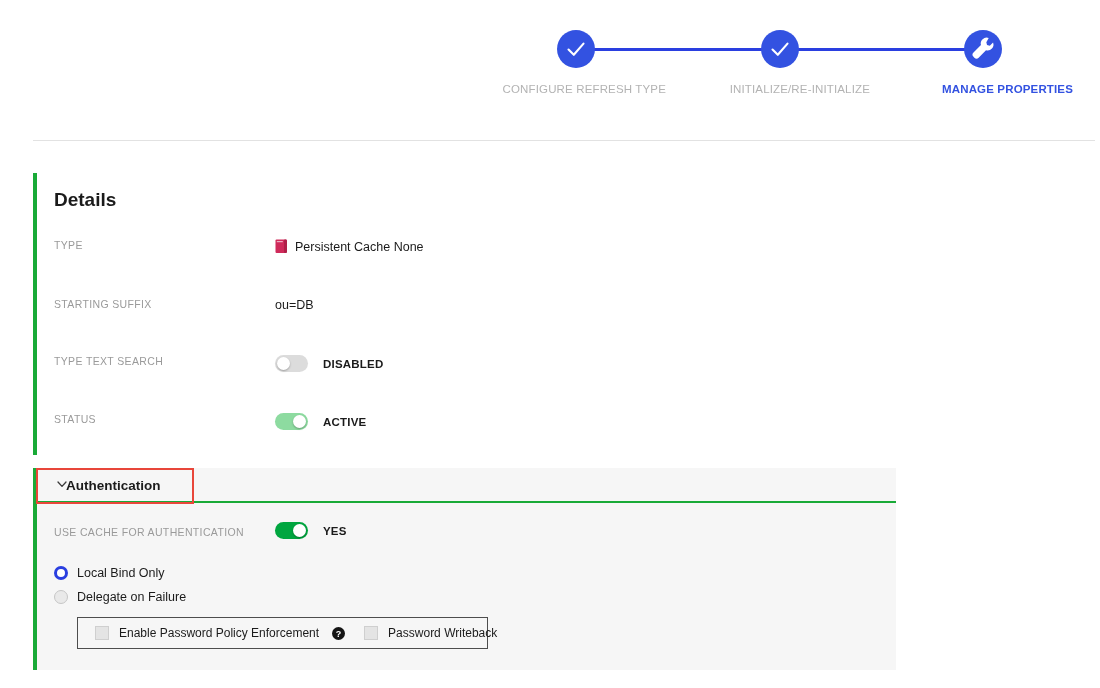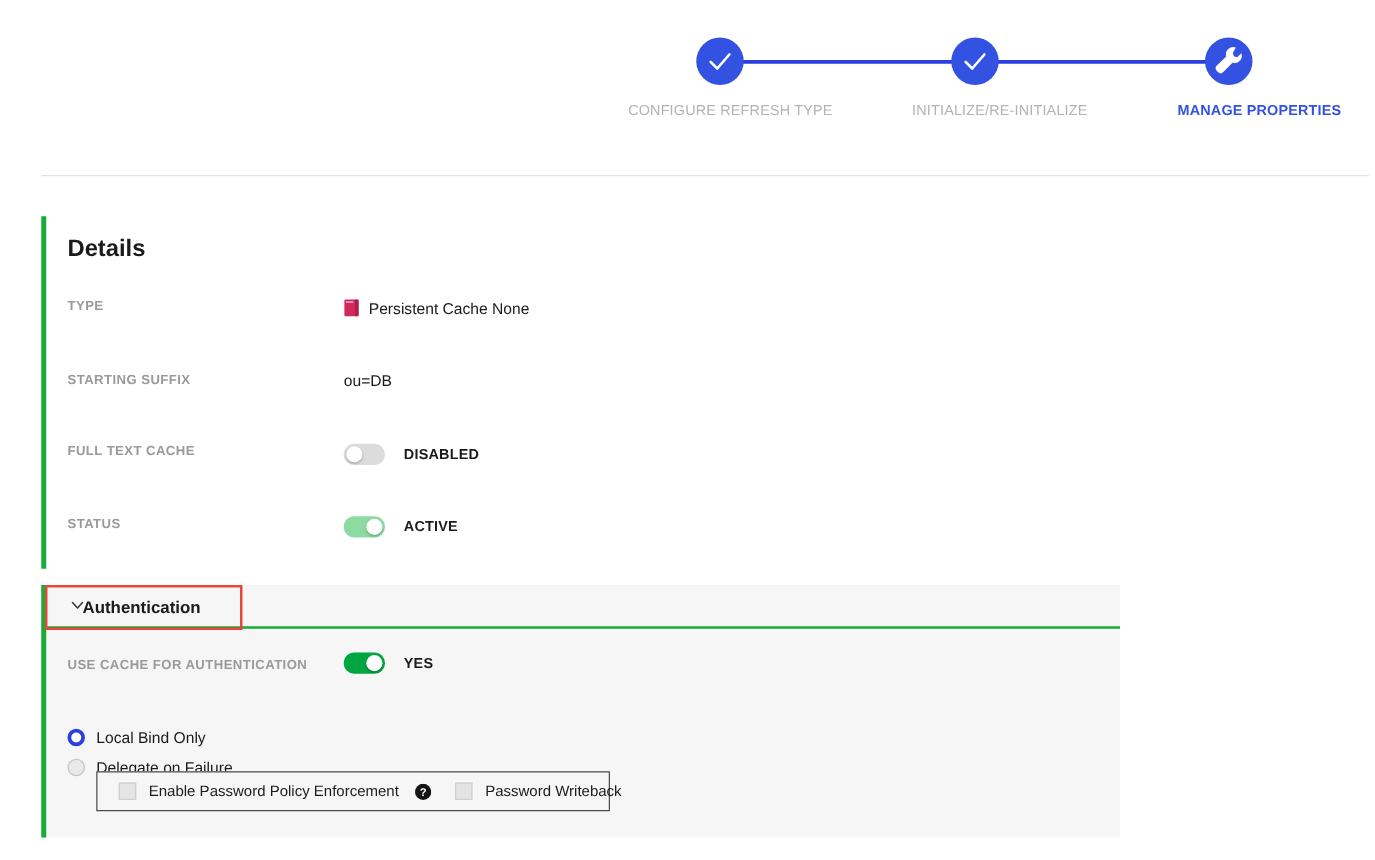--- a/index.html
+++ b/index.html
@@ -94,21 +94,21 @@
     color: #1b1b1b;
   }
 
   .field-row { position: absolute; left: 0; width: 100%; height: 20px; }
   .field-label {
     position: absolute;
     left: 17px;
     font-size: 10.5px;
     letter-spacing: 0.35px;
     color: #9a9a9a;
-    font-weight: bold;
+    font-weight: normal;
     white-space: nowrap;
   }
   .field-value {
     position: absolute;
     left: 238px;
     font-size: 12.5px;
     color: #1b1b1b;
     white-space: nowrap;
     display: flex;
     align-items: center;
@@ -197,21 +197,21 @@
     height: 36px;
     border: 2px solid #e8463a;
     box-sizing: border-box;
     pointer-events: none;
   }
 
   .auth-row-cache { position: absolute; left: 0; top: 54px; }
   .auth-row-cache .field-label { left: 17px; top: 4px; }
   .auth-row-cache .field-value { left: 238px; top: 0px; }
 
-  .radio-group { position: absolute; left: 17px; top: 110px; }
+  .radio-group { position: absolute; left: 17px; top: 93px; }
   .radio-item {
     display: flex;
     align-items: center;
     height: 24px;
     gap: 9px;
   }
   .radio {
     width: 14px;
     height: 14px;
     border-radius: 50%;
@@ -312,21 +312,21 @@
       <span>Persistent Cache None</span>
     </div>
   </div>
 
   <div class="field-row row-suffix">
     <div class="field-label">STARTING SUFFIX</div>
     <div class="field-value">ou=DB</div>
   </div>
 
   <div class="field-row row-fts">
-    <div class="field-label">FULL TEXT CACHE</div>
+    <div class="field-label">TYPE TEXT SEARCH</div>
     <div class="field-value">
       <span class="toggle off">
           <span class="knob"></span>
         </span>
       <span class="toggle-text">DISABLED</span>
     </div>
   </div>
 
   <div class="field-row row-status">
     <div class="field-label">STATUS</div>

